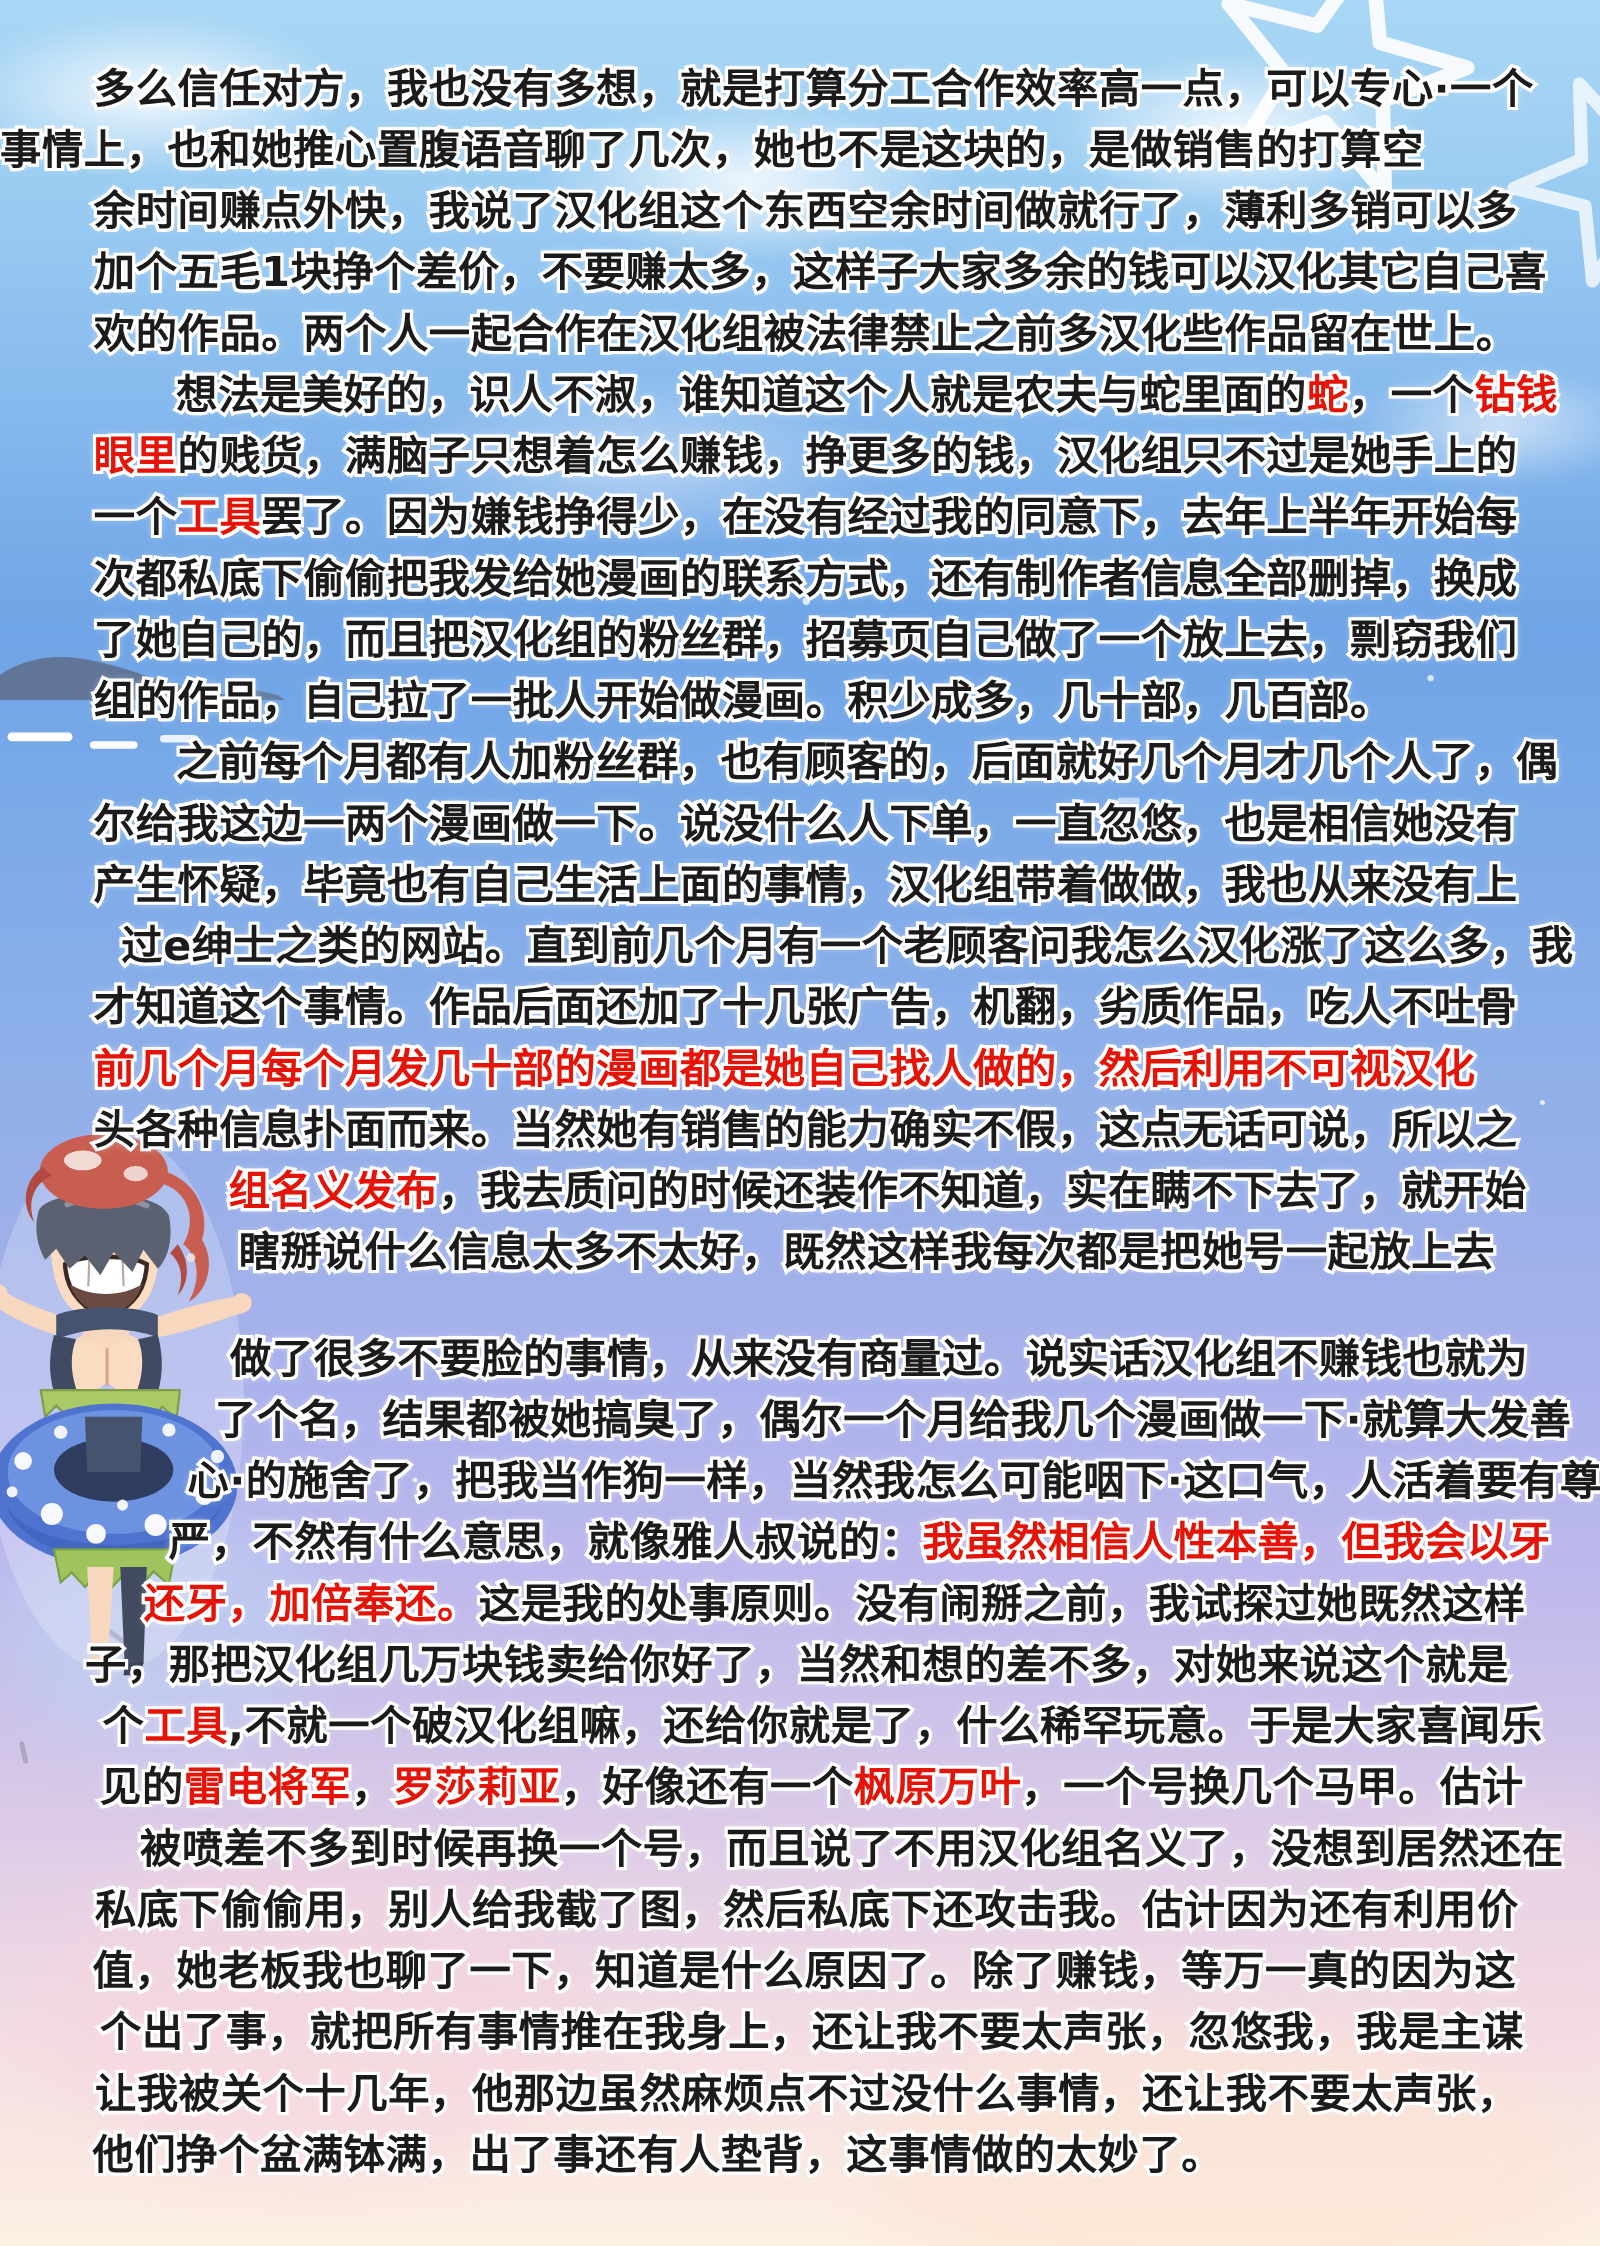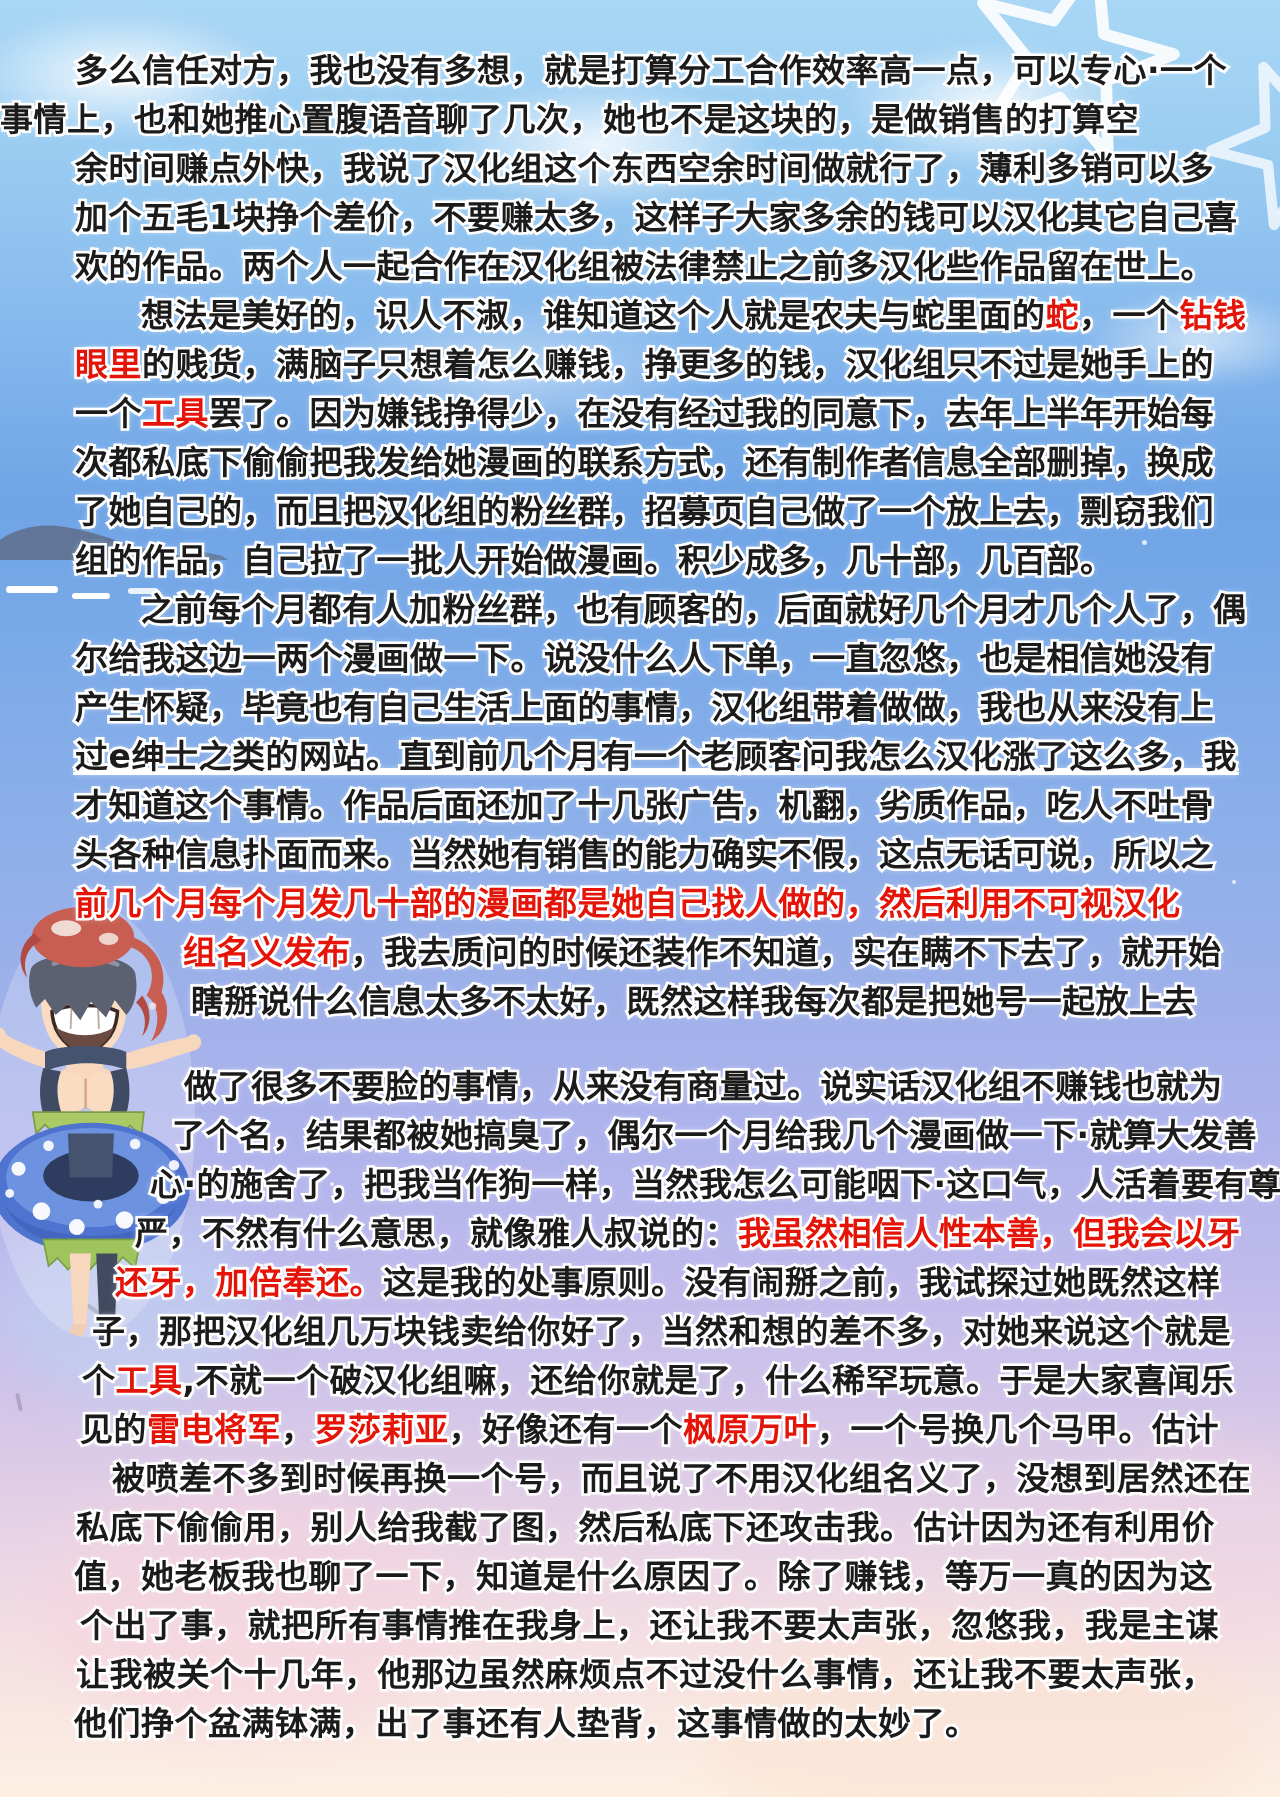--- a/index.html
+++ b/index.html
@@ -151,32 +151,32 @@
     <div class="line" style="padding-left: 75px;"><span class="seg">欢的作品。两个人一起合作在汉化组被法律禁止之前多汉化些作品留在世上。</span></div>
     <div class="line" style="padding-left: 141px;"><span class="seg">想法是美好的，识人不淑，谁知道这个人就是农夫与蛇里面的</span><span class="seg red">蛇</span><span class="seg">，一个</span><span class="seg red">钻钱</span></div>
     <div class="line" style="padding-left: 75px;"><span class="seg red">眼里</span><span class="seg">的贱货，满脑子只想着怎么赚钱，挣更多的钱，汉化组只不过是她手上的</span></div>
     <div class="line" style="padding-left: 75px;"><span class="seg">一个</span><span class="seg red">工具</span><span class="seg">罢了。因为嫌钱挣得少，在没有经过我的同意下，去年上半年开始每</span></div>
     <div class="line" style="padding-left: 75px;"><span class="seg">次都私底下偷偷把我发给她漫画的联系方式，还有制作者信息全部删掉，换成</span></div>
     <div class="line" style="padding-left: 75px;"><span class="seg">了她自己的，而且把汉化组的粉丝群，招募页自己做了一个放上去，剽窃我们</span></div>
     <div class="line" style="padding-left: 75px;"><span class="seg">组的作品，自己拉了一批人开始做漫画。积少成多，几十部，几百部。</span></div>
     <div class="line" style="padding-left: 141px;"><span class="seg">之前每个月都有人加粉丝群，也有顾客的，后面就好几个月才几个人了，偶</span></div>
     <div class="line" style="padding-left: 75px;"><span class="seg">尔给我这边一两个漫画做一下。说没什么人下单，一直忽悠，也是相信她没有</span></div>
     <div class="line" style="padding-left: 75px;"><span class="seg">产生怀疑，毕竟也有自己生活上面的事情，汉化组带着做做，我也从来没有上</span></div>
-    <div class="line" style="padding-left: 75px; text-decoration: underline;"><span class="seg">过e绅士之类的网站。直到前几个月有一个老顾客问我怎么汉化涨了这么多，我</span></div>
+    <div class="line" style="padding-left: 97px;"><span class="seg">过e绅士之类的网站。直到前几个月有一个老顾客问我怎么汉化涨了这么多，我</span></div>
     <div class="line" style="padding-left: 75px;"><span class="seg">才知道这个事情。作品后面还加了十几张广告，机翻，劣质作品，吃人不吐骨</span></div>
+    <div class="line" style="padding-left: 75px;"><span class="seg red">前几个月每个月发几十部的漫画都是她自己找人做的，然后利用不可视汉化</span></div>
     <div class="line" style="padding-left: 75px;"><span class="seg">头各种信息扑面而来。当然她有销售的能力确实不假，这点无话可说，所以之</span></div>
-    <div class="line" style="padding-left: 75px;"><span class="seg red">前几个月每个月发几十部的漫画都是她自己找人做的，然后利用不可视汉化</span></div>
     <div class="line" style="padding-left: 183px;"><span class="seg red">组名义发布</span><span class="seg">，我去质问的时候还装作不知道，实在瞒不下去了，就开始</span></div>
     <div class="line" style="padding-left: 191px;"><span class="seg">瞎掰说什么信息太多不太好，既然这样我每次都是把她号一起放上去</span></div>
     <div class="line" style="padding-left: 184px; margin-top: 36px;"><span class="seg">做了很多不要脸的事情，从来没有商量过。说实话汉化组不赚钱也就为</span></div>
     <div class="line" style="padding-left: 172px;"><span class="seg">了个名，结果都被她搞臭了，偶尔一个月给我几个漫画做一下·就算大发善</span></div>
     <div class="line" style="padding-left: 150px;"><span class="seg">心·的施舍了，把我当作狗一样，当然我怎么可能咽下·这口气，人活着要有尊</span></div>
     <div class="line" style="padding-left: 135px;"><span class="seg">严，不然有什么意思，就像雅人叔说的：</span><span class="seg red">我虽然相信人性本善，但我会以牙</span></div>
     <div class="line" style="padding-left: 115px;"><span class="seg red">还牙，加倍奉还。</span><span class="seg">这是我的处事原则。没有闹掰之前，我试探过她既然这样</span></div>
-    <div class="line" style="padding-left: 92px;"><span class="seg">子，那把汉化组几万块钱卖给你好了，当然和想的差不多，对她来说这个就是</span></div>
+    <div class="line" style="padding-left: 68px;"><span class="seg">子，那把汉化组几万块钱卖给你好了，当然和想的差不多，对她来说这个就是</span></div>
     <div class="line" style="padding-left: 82px;"><span class="seg">个</span><span class="seg red">工具</span><span class="seg">,不就一个破汉化组嘛，还给你就是了，什么稀罕玩意。于是大家喜闻乐</span></div>
     <div class="line" style="padding-left: 80px;"><span class="seg">见的</span><span class="seg red">雷电将军</span><span class="seg">，</span><span class="seg red">罗莎莉亚</span><span class="seg">，好像还有一个</span><span class="seg red">枫原万叶</span><span class="seg">，一个号换几个马甲。估计</span></div>
     <div class="line" style="padding-left: 78px; margin-left: 34px;"><span class="seg">被喷差不多到时候再换一个号，而且说了不用汉化组名义了，没想到居然还在</span></div>
     <div class="line" style="padding-left: 76px;"><span class="seg">私底下偷偷用，别人给我截了图，然后私底下还攻击我。估计因为还有利用价</span></div>
     <div class="line" style="padding-left: 74px;"><span class="seg">值，她老板我也聊了一下，知道是什么原因了。除了赚钱，等万一真的因为这</span></div>
     <div class="line" style="padding-left: 80px;"><span class="seg">个出了事，就把所有事情推在我身上，还让我不要太声张，忽悠我，我是主谋</span></div>
     <div class="line" style="padding-left: 76px;"><span class="seg">让我被关个十几年，他那边虽然麻烦点不过没什么事情，还让我不要太声张，</span></div>
     <div class="line" style="padding-left: 74px;"><span class="seg">他们挣个盆满钵满，出了事还有人垫背，这事情做的太妙了。</span></div>
   </div>
 

